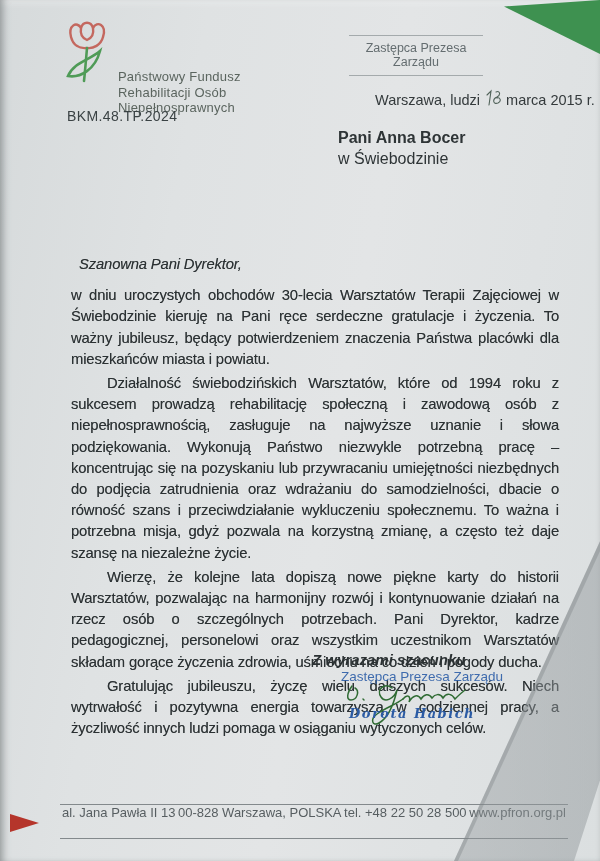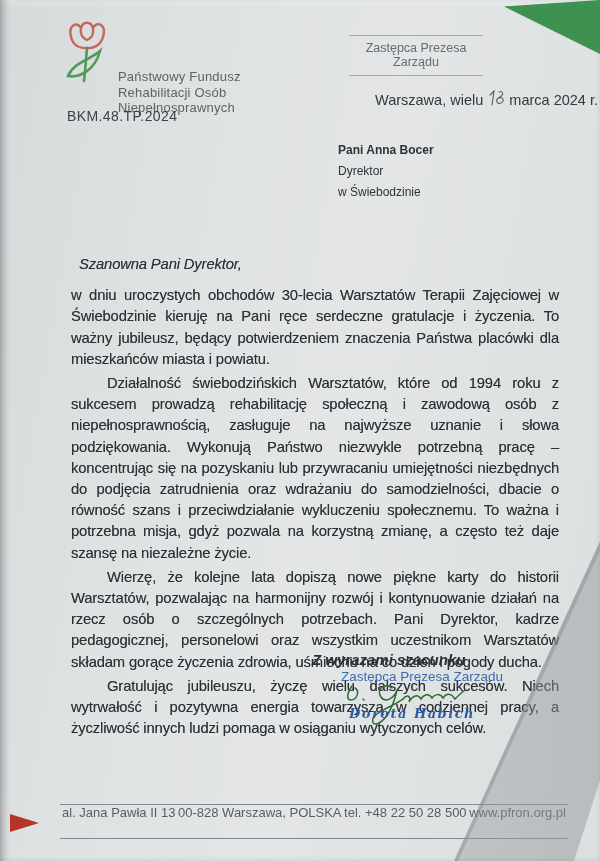--- a/index.html
+++ b/index.html
@@ -27,21 +27,21 @@
     color:#646d70;font-size:12.5px;padding:5px 0 6px;}
   .rule{border-top:1px solid #a4aaac;height:0;}
   .topstamp .rule-top{margin-bottom:5px;}
   .topstamp .rule-bot{margin-top:6px;}
 
   
   .dateline{top:88px;left:375px;font-size:14.5px;color:#343a3c;white-space:nowrap;}
   .hand-day{display:inline-block;vertical-align:-3px;margin:0 1px;}
 
   
-  .recipient{top:140px;left:338px;font-size:12px;line-height:21px;color:#2e3436;}
+  .recipient{top:127px;left:338px;font-size:16px;line-height:21px;color:#2e3436;}
   .recipient .name{font-weight:bold;}
 
   
   .letter-body{top:254px;left:71px;width:488px;color:#2b3133;
     font-size:14.8px;line-height:21.2px;text-align:justify;letter-spacing:-.15px;
     text-shadow:0 0 .4px rgba(43,49,51,.55);}
   .salutation{font-style:italic;margin:0 0 10px 8px;text-align:left;}
   .letter-body p{margin:0 0 3px 0;text-indent:36px;}
   .letter-body p.first{text-indent:0;}
 
@@ -98,33 +98,32 @@
 
   <div class="abs ref">BKM.48.TP.2024</div>
 
   <div class="abs topstamp">
     <div class="rule rule-top"></div>
     <div>Zastępca Prezesa Zarządu</div>
     <div class="rule rule-bot"></div>
   </div>
 
   <div class="abs dateline">
-    <span>Warszawa, wielu</span>
+    <span>Warszawa, ludzi</span>
     <svg class="hand-day" width="16" height="20" viewBox="0 0 16 20">
       <g fill="none" stroke="#51635a" stroke-width="1.1" stroke-linecap="round">
         <path d="M4,17 L6,3 L2,7"></path>
         <path d="M11,4 c4,-2 5,3 1,5 c-5,2 -4,8 1,6 c4,-2 2,-6 -1,-5"></path>
       </g>
     </svg>
-    <span>marca 2024 r.</span>
+    <span>marca 2015 r.</span>
   </div>
 
   <div class="abs recipient">
     <div class="name">Pani Anna Bocer</div>
-    <div>Dyrektor</div>
     <div>w Świebodzinie</div>
   </div>
 
   <div class="abs letter-body">
     <div class="salutation">Szanowna Pani Dyrektor,</div>
     <p class="first">w dniu uroczystych obchodów 30-lecia Warsztatów Terapii Zajęciowej w Świebodzinie kieruję na Pani ręce serdeczne gratulacje i życzenia. To ważny jubileusz, będący potwierdzeniem znaczenia Państwa placówki dla mieszkańców miasta i powiatu.</p>
     <p>Działalność świebodzińskich Warsztatów, które od 1994 roku z sukcesem prowadzą rehabilitację społeczną i zawodową osób z niepełnosprawnością, zasługuje na najwyższe uznanie i słowa podziękowania. Wykonują Państwo niezwykle potrzebną pracę – koncentrując się na pozyskaniu lub przywracaniu umiejętności niezbędnych do podjęcia zatrudnienia oraz wdrażaniu do samodzielności, dbacie o równość szans i przeciwdziałanie wykluczeniu społecznemu. To ważna i potrzebna misja, gdyż pozwala na korzystną zmianę, a często też daje szansę na niezależne życie.</p>
     <p>Wierzę, że kolejne lata dopiszą nowe piękne karty do historii Warsztatów, pozwalając na harmonijny rozwój i kontynuowanie działań na rzecz osób o szczególnych potrzebach. Pani Dyrektor, kadrze pedagogicznej, personelowi oraz wszystkim uczestnikom Warsztatów składam gorące życzenia zdrowia, uśmiechu na co dzień i pogody ducha.</p>
     <p>Gratulując jubileuszu, życzę wielu dalszych sukcesów. Niech wytrwałość i pozytywna energia towarzyszą w codziennej pracy, a życzliwość innych ludzi pomaga w osiąganiu wytyczonych celów.</p>
   </div>

